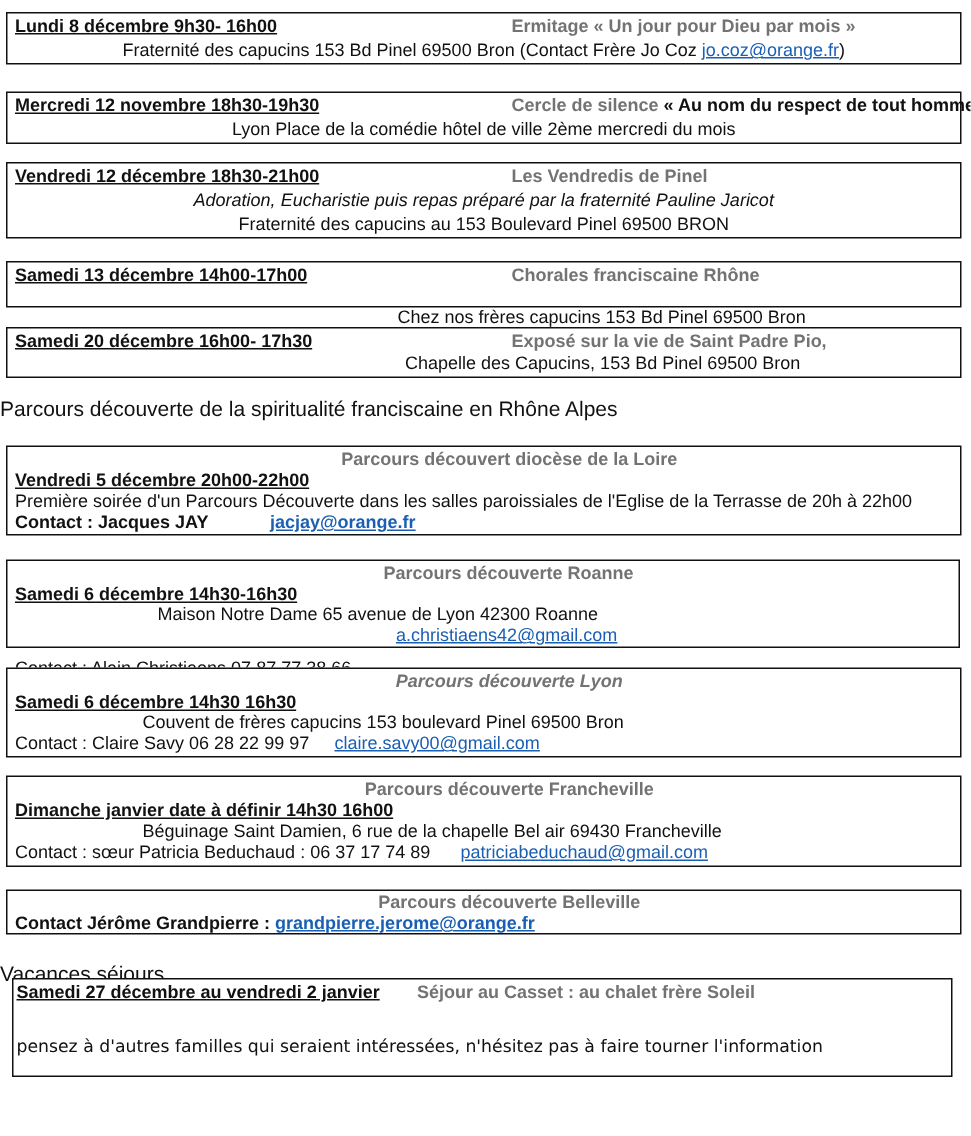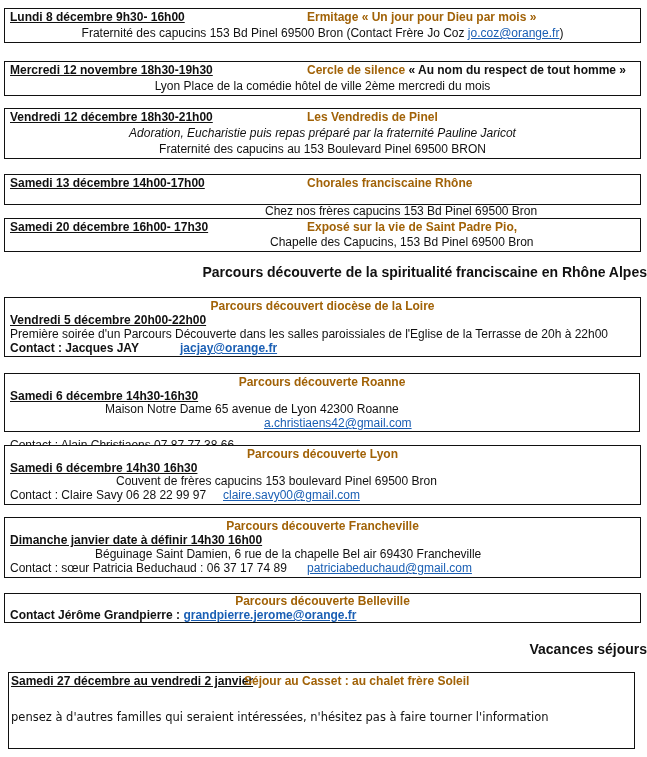--- a/index.html
+++ b/index.html
@@ -1,26 +1,26 @@
 <!DOCTYPE html>
 <html><head>
 <meta charset="utf-8">
 <style>
   * { box-sizing: border-box; margin: 0; padding: 0; }
   html, body { width: 647px; height: 757px; background: #ffffff; overflow: hidden; }
   body { position: relative; font-family: "Liberation Sans", sans-serif; font-size: 12px; color: #111; }
   .box { position: absolute; border: 1px solid #111; background: #fff; }
   .line { position: absolute; white-space: nowrap; line-height: 14px; }
   .date { font-weight: bold; text-decoration: underline; font-size: 12px; }
-  .red { color: #a16207; font-weight: bold; }
+  .red { color: #737373; font-weight: bold; margin-left: 34px; }
   .bold { font-weight: bold; }
   .link { color: #1a5fb4; text-decoration: underline; }
   .center { left: 0; right: 0; text-align: center; }
   .italic { font-style: italic; }
-  .heading { position: absolute; left: 0; right: 0; text-align: right; font-weight: bold; font-size: 14px; }
+  .heading { position: absolute; left: 0; right: 0; text-align: left; font-weight: normal; font-size: 14px; }
   .sans2 { font-family: "DejaVu Sans", sans-serif; font-size: 11.5px; }
 </style>
 </head>
 <body>
 
 <div class="box" style="left:4px;top:8px;width:637px;height:35px;">
   <span class="line date" style="left:5px;top:1px;">Lundi 8 décembre 9h30- 16h00</span>
   <span class="line red" style="left:302px;top:1px;">Ermitage « Un jour pour Dieu par mois »</span>
   <div class="line center" style="top:17px;">
     <span>Fraternité des capucins 153 Bd Pinel 69500 Bron (Contact   Frère Jo Coz </span><a class="link">jo.coz@orange.fr</a><span>)</span>
@@ -66,23 +66,23 @@
 
 <div class="box" style="left:4px;top:373px;width:636px;height:59px;">
   <div class="line center red" style="top:1px;">Parcours découverte Roanne</div>
   <span class="line date" style="left:5px;top:15px;">Samedi 6 décembre 14h30-16h30</span>
   <span class="line" style="left:100px;top:28px;">Maison Notre Dame 65 avenue de Lyon 42300 Roanne</span>
   <span class="line" style="left:5px;top:42px;margin-top:22px;">Contact : Alain Christiaens 07 87 77 38 66</span>
   <a class="line link" style="left:259px;top:42px;">a.christiaens42@gmail.com</a>
 </div>
 
 <div class="box" style="left:4px;top:445px;width:637px;height:60px;">
-  <div class="line center red" style="top:1px;">Parcours découverte Lyon</div>
+  <div class="line center red" style="top:1px;font-style:italic;">Parcours découverte Lyon</div>
   <span class="line date" style="left:5px;top:15px;">Samedi 6 décembre 14h30 16h30</span>
-  <span class="line" style="left:90px;top:28px;margin-left:21px;">Couvent de frères capucins 153 boulevard Pinel 69500 Bron</span>
+  <span class="line" style="left:90px;top:28px;">Couvent de frères capucins 153 boulevard Pinel 69500 Bron</span>
   <span class="line" style="left:5px;top:42px;">Contact : Claire Savy 06 28 22 99 97</span>
   <a class="line link" style="left:218px;top:42px;">claire.savy00@gmail.com</a>
 </div>
 
 <div class="box" style="left:4px;top:517px;width:637px;height:61px;">
   <div class="line center red" style="top:1px;">Parcours découverte Francheville</div>
   <span class="line date" style="left:5px;top:15px;">Dimanche janvier date à définir 14h30 16h00</span>
   <span class="line" style="left:90px;top:29px;">Béguinage Saint Damien, 6 rue de la chapelle Bel air 69430 Francheville</span>
   <span class="line" style="left:5px;top:43px;">Contact : sœur Patricia Beduchaud : 06 37 17 74 89</span>
   <a class="line link" style="left:302px;top:43px;">patriciabeduchaud@gmail.com</a>
@@ -90,17 +90,17 @@
 
 <div class="box" style="left:4px;top:593px;width:637px;height:30px;">
   <div class="line center red" style="top:0px;">Parcours découverte Belleville</div>
   <span class="line bold" style="left:5px;top:14px;">
     <span>Contact Jérôme Grandpierre : </span><a class="link">grandpierre.jerome@orange.fr</a>
   </span>
 </div>
 
 <div class="heading" style="top:641px;">Vacances séjours</div>
 
-<div class="box" style="left:8px;top:672px;width:627px;height:77px;">
+<div class="box" style="left:8px;top:652px;width:627px;height:66px;">
   <span class="line date" style="left:2px;top:1px;">Samedi 27 décembre au vendredi 2 janvier</span>
   <span class="line red" style="left:235px;top:1px;">Séjour au Casset :  au chalet frère Soleil</span>
   <span class="line sans2" style="left:2px;top:35px;line-height:18px;">pensez à d'autres familles qui seraient intéressées, n'hésitez pas à faire tourner l'information</span>
 </div>
 
 </body></html>

